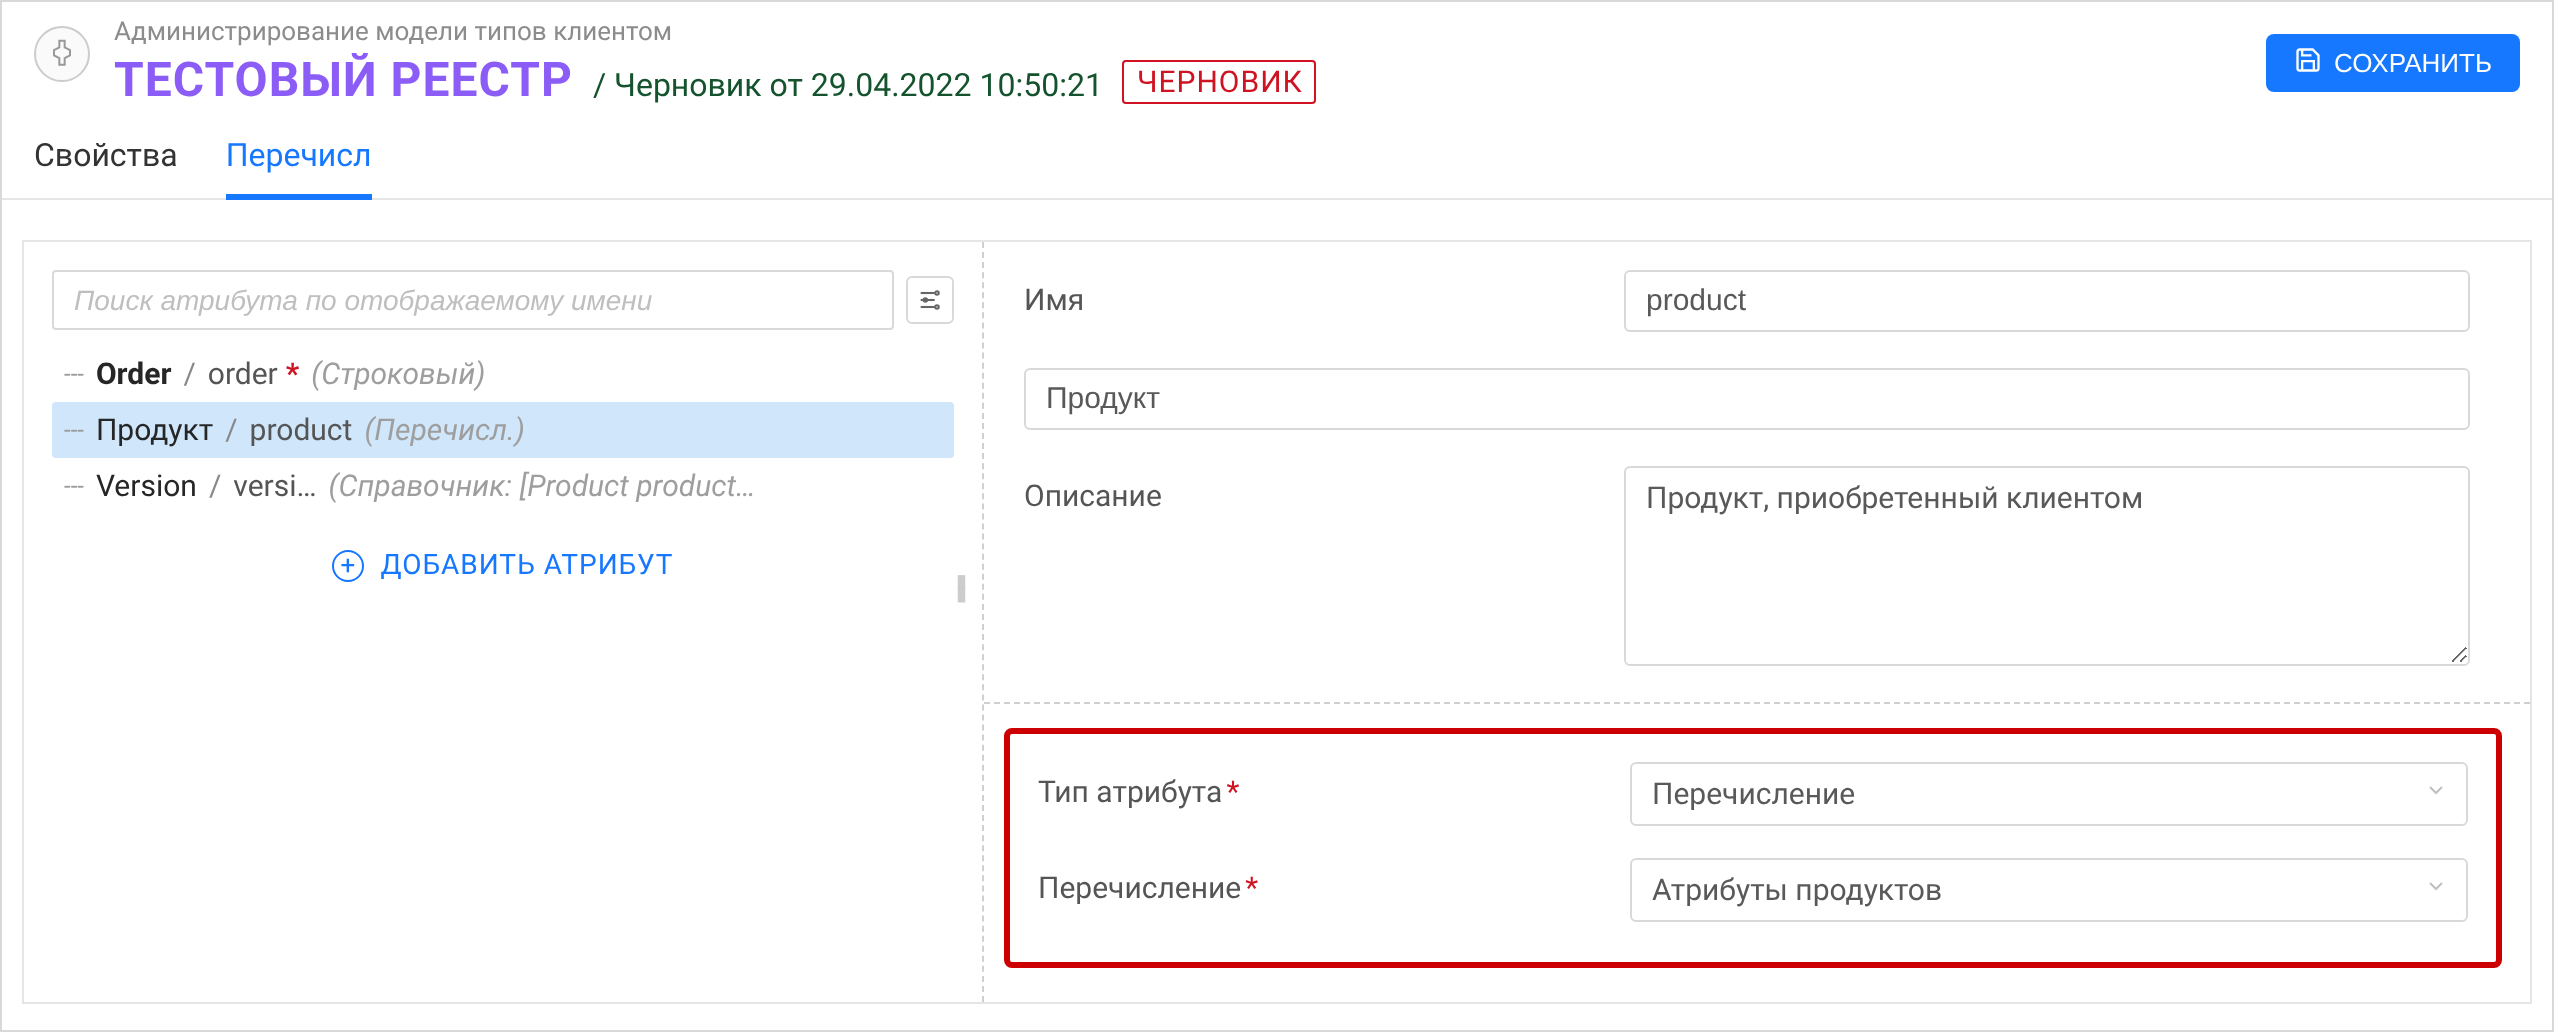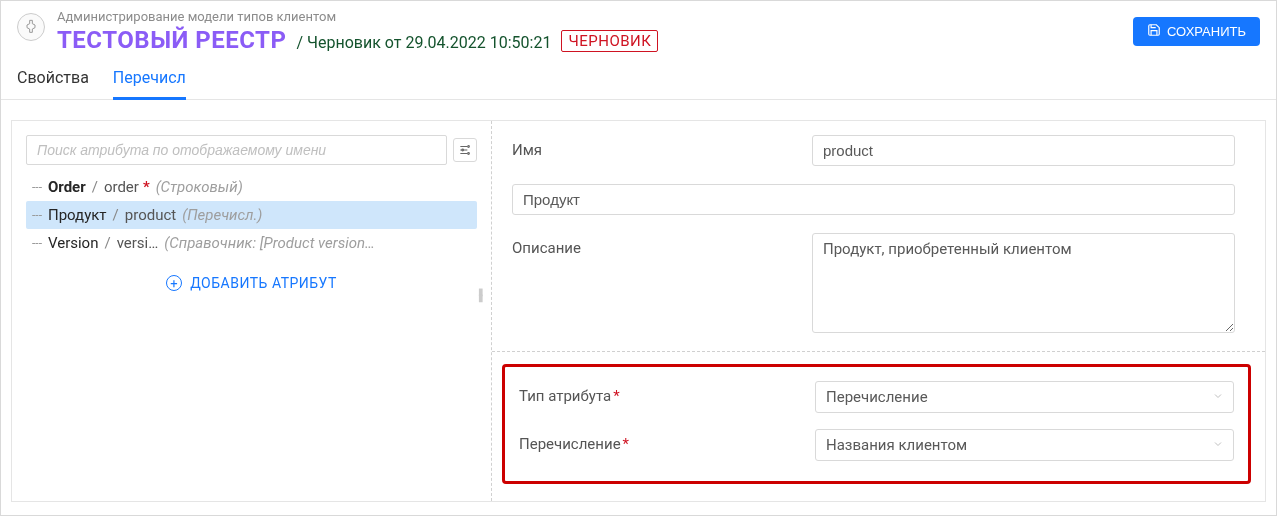--- a/index.html
+++ b/index.html
@@ -284,21 +284,21 @@
               <span class="attr-label">Продукт</span>
               <span class="attr-sep"> / </span>
               <span class="attr-name">product</span>
               <span class="attr-type">  (Перечисл.)</span>
             </div>
             <div class="attr-item">
               <span class="attr-dash">---</span>
               <span class="attr-label">Version</span>
               <span class="attr-sep"> / </span>
               <span class="attr-name">versi…</span>
-              <span class="attr-type">  (Справочник: [Product version…</span>
+              <span class="attr-type">  (Справочник: [Product product…</span>
             </div>
           </div>
 
         <div class="add-attr">
           <span class="add-icon">+</span>
           <span>ДОБАВИТЬ АТРИБУТ</span>
         </div>
       </div>
 
       <div class="splitter-handle">▮<br>▮</div>
@@ -330,21 +330,21 @@
                     <polyline points="6 9 12 15 18 9"></polyline>
                   </svg>
               </span>
             </div>
           </div>
           <div class="form-row">
             <div class="form-label">
               <span>Перечисление</span><span class="req-star">*</span>
             </div>
             <div class="select-wrap">
-              <div class="select">Названия клиентом</div>
+              <div class="select">Атрибуты продуктов</div>
               <span class="chevron-down">
                 <svg width="12" height="12" viewBox="0 0 24 24" fill="none" stroke="currentColor" stroke-width="2">
                     <polyline points="6 9 12 15 18 9"></polyline>
                   </svg>
               </span>
             </div>
           </div>
         </div>
       </div>
     </div>

